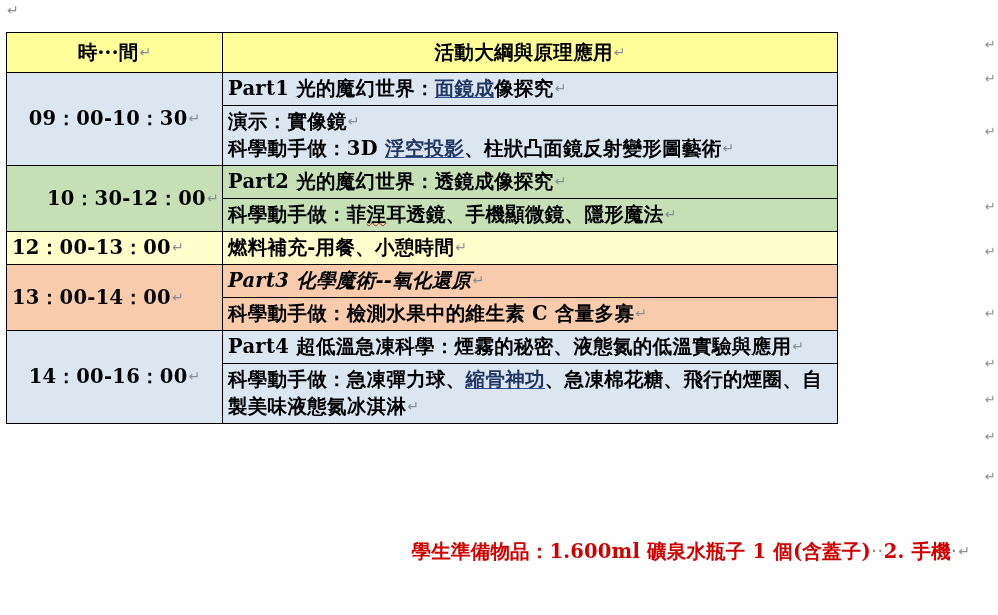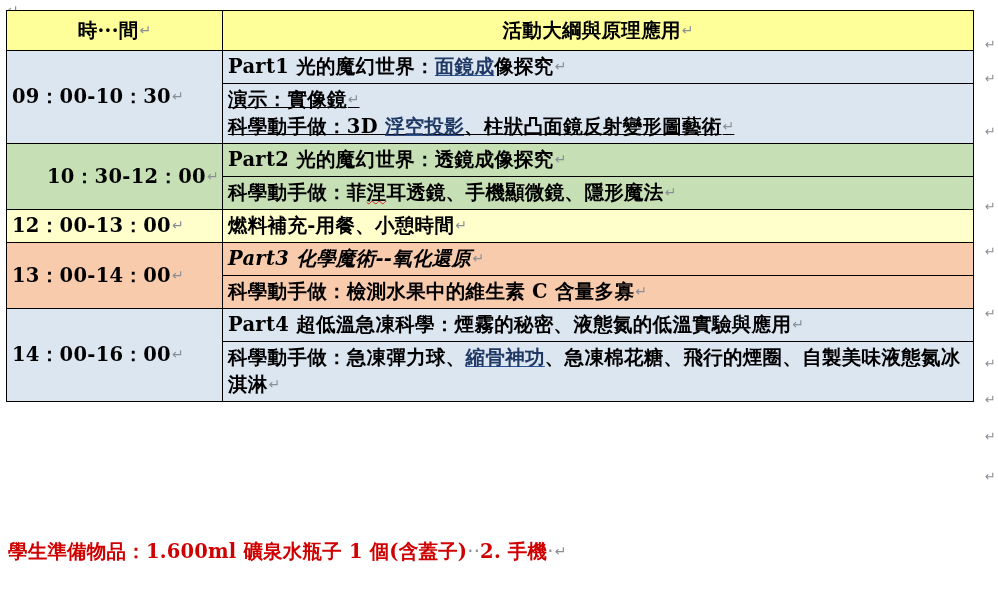--- a/index.html
+++ b/index.html
@@ -55,22 +55,22 @@
     right: 0;
     color: #8a8f96;
     font-family: "DejaVu Sans", "Liberation Sans", sans-serif;
     font-size: 13px;
     line-height: 13px;
   }
 
   table.sched {
     position: absolute;
     left: 6px;
-    top: 10px;
-    width: 968px;
+    top: 32px;
+    width: 832px;
     border-collapse: collapse;
     table-layout: fixed;
   }
   table.sched td {
     border: 1px solid #000000;
     padding: 2px 5px 3px 5px;
     vertical-align: middle;
     font-size: 19.5px;
     line-height: 27px;
     font-weight: bold;
@@ -83,21 +83,21 @@
     text-align: center;
     height: 34px;
   }
 
   .time-cell {
     text-align: left;
     white-space: nowrap;
     font-size: 19px;
   }
 
-  .bg-blue  { background: #dce6f1; }
+  .bg-blue  { background: #dce6f1; text-align: center; }
   .bg-green { background: #c6dfb4; }
   .bg-yellow{ background: #ffffcc; }
   .bg-peach { background: #f8cbad; }
 
   .act { text-align: left; }
 
   
   .link {
     color: #1f3864;
     text-decoration: underline;
@@ -109,23 +109,24 @@
   .sq {
     text-decoration: underline;
     text-decoration-style: wavy;
     text-decoration-color: #d02020;
     text-decoration-thickness: 1px;
     text-underline-offset: 1px;
   }
 
   .footnotes {
     position: absolute;
-    left: 8px;
+    left: 2px;
     top: 532px;
     width: 968px;
+    text-align: right;
   }
   .fline {
     font-size: 19.5px;
     line-height: 38px;
     font-weight: bold;
     white-space: nowrap;
     letter-spacing: 0.2px;
   }
   .fline.red {
     color: #d00000;
@@ -160,21 +161,21 @@
           <span>活動大綱與原理應用</span><span class="pmark">↵</span>
         </td>
       </tr>
     <tr>
           <td class="col-time time-cell bg-blue" rowspan="2" style="background: rgb(220, 230, 241);"><span>09：00-10：30</span><span class="pmark">↵</span></td>
           <td style="background: rgb(220, 230, 241);">
             <div class="act"><span>Part1 光的魔幻世界：</span><span class="link">面鏡成</span><span>像探究</span><span class="pmark">↵</span></div>
           </td>
         </tr>
         <tr>
-          <td style="background: rgb(220, 230, 241); text-decoration: underline;">
+          <td style="background: rgb(220, 230, 241);">
             <div class="act"><span>演示：實像鏡</span><span class="pmark">↵</span></div>
             <div class="act"><span>科學動手做：3D </span><span class="link">浮空投影</span><span>、柱狀凸面鏡反射變形圖藝術</span><span class="pmark">↵</span></div>
           </td>
         </tr>
         <tr>
           <td class="col-time time-cell bg-green" rowspan="2" style="background: rgb(198, 223, 180); padding-left: 40px;"><span>10：30-12：00</span><span class="pmark">↵</span></td>
           <td style="background: rgb(198, 223, 180);">
             <div class="act"><span>Part2 光的魔幻世界：透鏡成像探究</span><span class="pmark">↵</span></div>
           </td>
         </tr>

